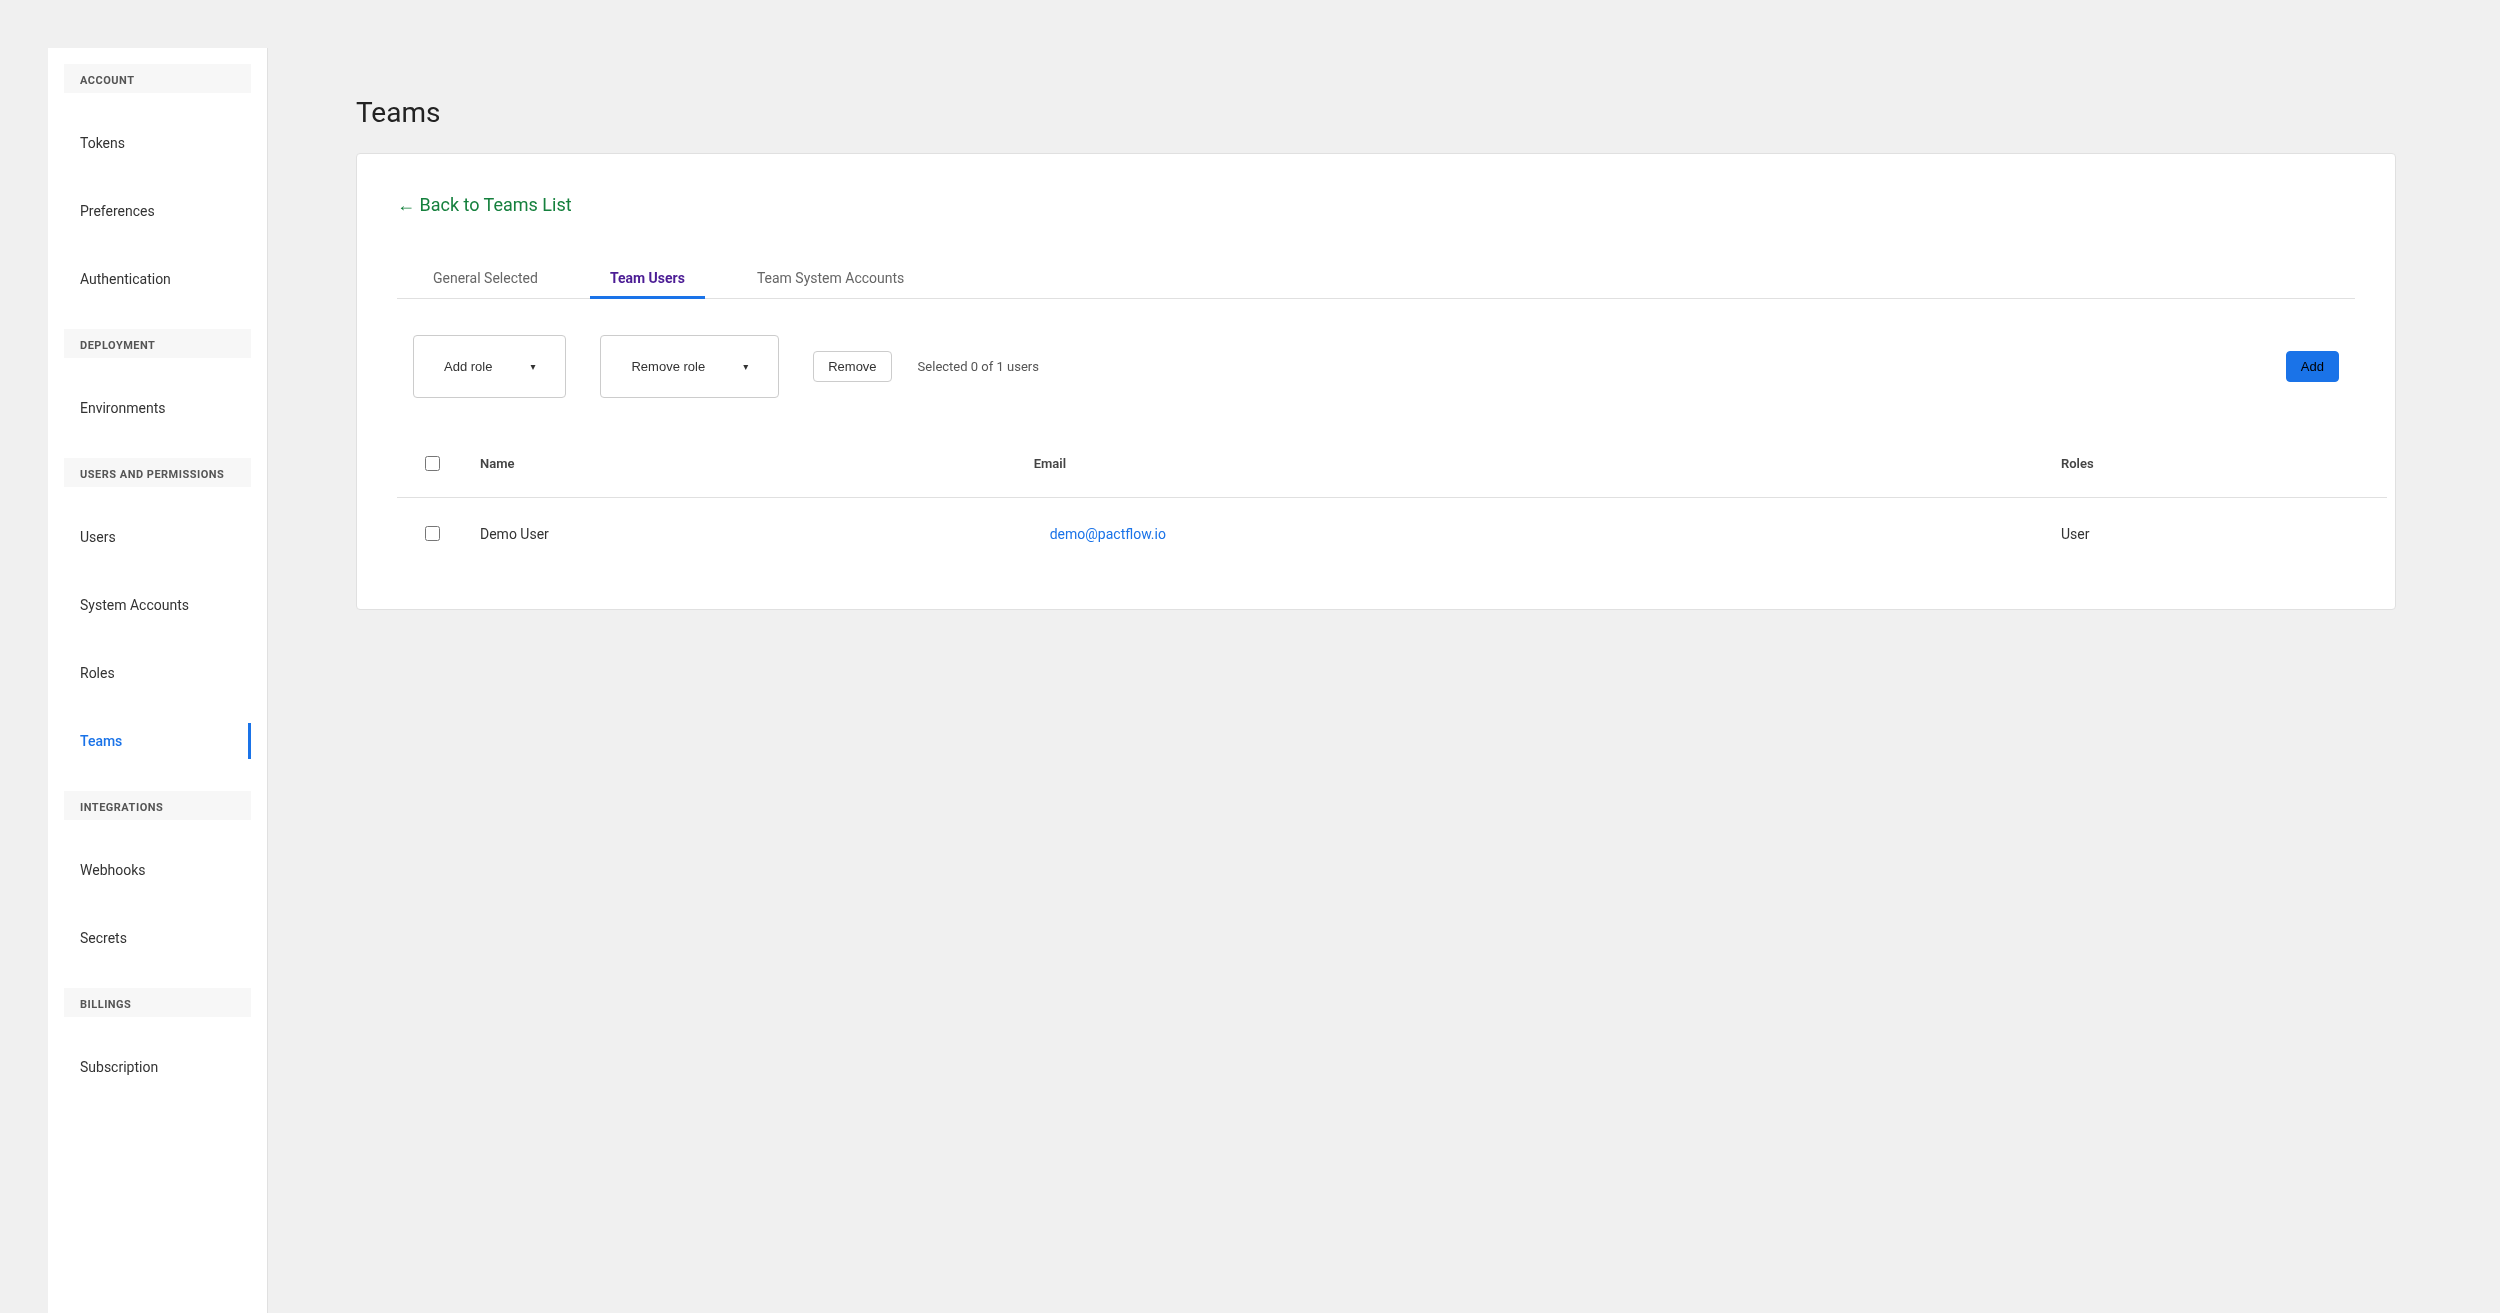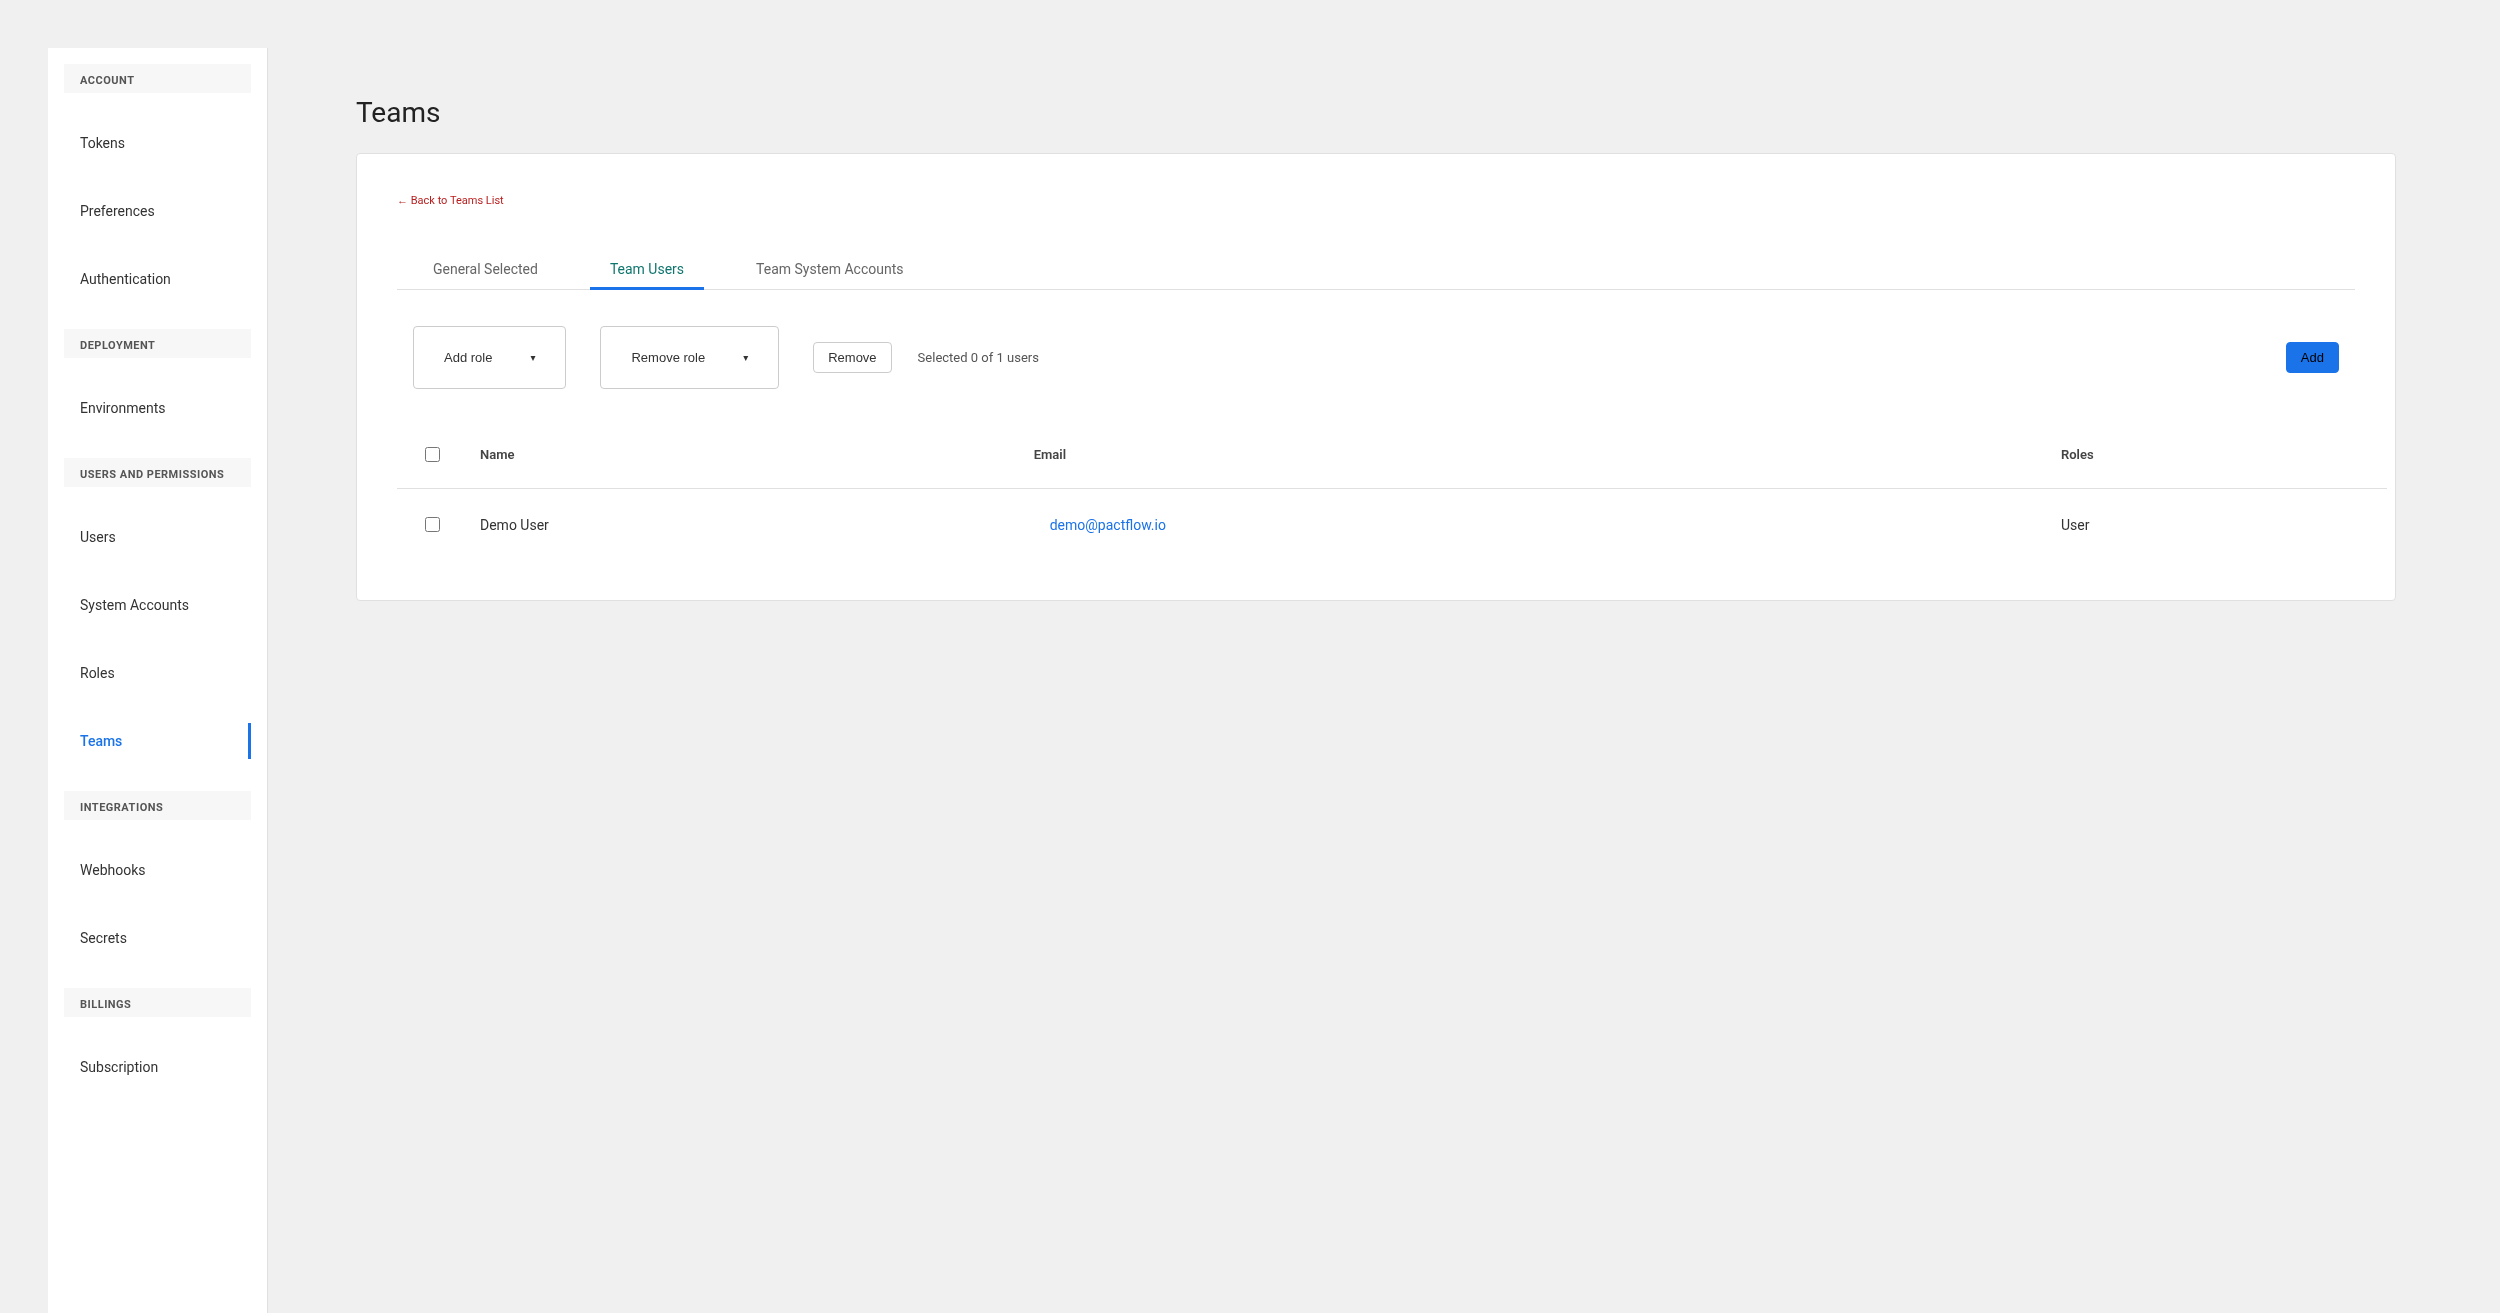--- a/index.html
+++ b/index.html
@@ -65,22 +65,22 @@
     }
 
     .card {
       background: #ffffff;
       border-radius: 4px;
       border: 1px solid #e0e0e0;
       padding: 24px;
     }
 
     .back-link {
-      color: #b91c1c;
-      font-size: 11px;
+      color: #15803d;
+      font-size: 18px;
       cursor: pointer;
       display: inline-flex;
       align-items: center;
       gap: 4px;
       margin-bottom: 12px;
       text-decoration: none;
     }
 
     .team-name {
       font-size: 22px;
@@ -99,22 +99,22 @@
     .tab {
       padding: 10px 20px;
       cursor: pointer;
       color: #666;
       font-size: 14px;
       border-bottom: 3px solid transparent;
       margin-bottom: -1px;
     }
 
     .tab.active {
-      color: #0f766e;
-      font-weight: 400;
+      color: #4c1d95;
+      font-weight: 700;
       border-bottom: 3px solid #1a73e8;
     }
 
     
     .toolbar {
       display: flex;
       align-items: center;
       gap: 2px;
       margin-bottom: 16px;
     }

